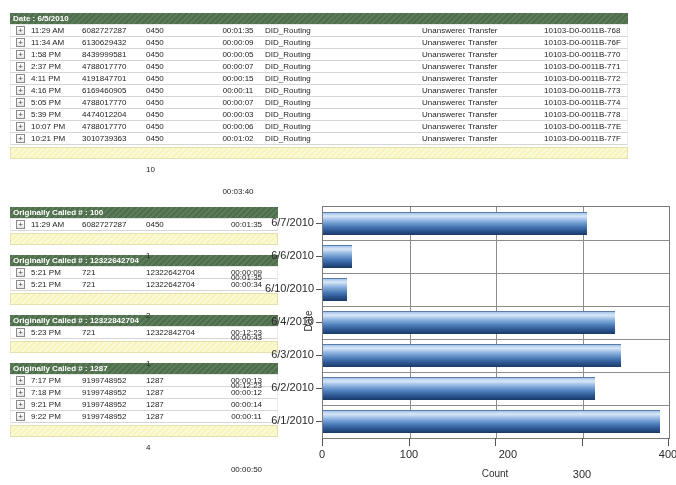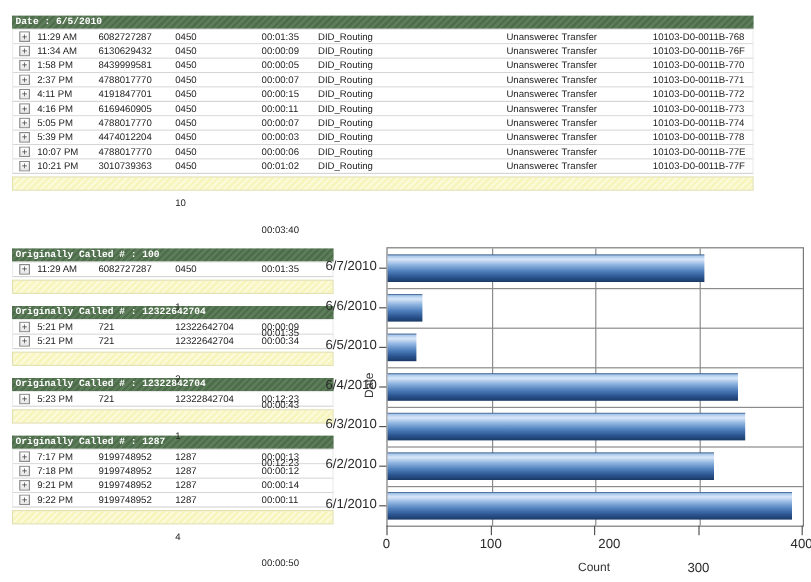--- a/index.html
+++ b/index.html
@@ -10,24 +10,24 @@
   }
   
   .toptable{position:absolute;left:10px;top:13px;width:618px;}
   .groups{position:absolute;left:10px;top:207px;width:268px;}
   .grid10{display:grid;grid-template-columns:17px 51px 64px 75px 44px 62px 95px 46px 76px 88px;}
   .grid5{display:grid;grid-template-columns:17px 51px 64px 75px 61px;}
   .hdr{height:13px;align-items:center;border:1px solid #b5b5b5;border-bottom:1px solid #9e9e9e;box-sizing:border-box;background:linear-gradient(#ffffff,#d2d2d2);}
   .hc{font-style:italic;color:#3a3a3a;border-right:1px solid #c2c2c2;height:100%;display:flex;align-items:center;padding-left:3px;white-space:nowrap;overflow:hidden;box-sizing:border-box;}
   .band{height:11px;line-height:11px;color:#ffffff;font-weight:bold;padding-left:3px;white-space:nowrap;overflow:hidden;
     background:repeating-linear-gradient(135deg,#4e6d4b 0px,#4e6d4b 2px,#5d7d5a 2px,#5d7d5a 4px);
-    border-bottom:1px solid #e8e8e8;font-family:Liberation Mono, monospace;}
+    border-bottom:1px solid #e8e8e8;}
   .datarow{height:12px;align-items:center;background:#ffffff;border-bottom:1px solid #d6d6d6;border-left:1px solid #ececec;border-right:1px solid #ececec;box-sizing:border-box;}
   .c{padding-left:3px;white-space:nowrap;overflow:hidden;}
-  .c.right{text-align:left;padding-right:4px;padding-left:0;}
+  .c.right{text-align:center;padding-right:4px;padding-left:0;}
   .sum{height:12px;align-items:center;margin-top:2px;border:1px solid #e3e1b0;box-sizing:border-box;
     background:repeating-linear-gradient(135deg,#f7f5bc 0px,#f7f5bc 2px,#fbfad8 2px,#fbfad8 4px);}
   .sum .total{font-weight:normal;margin-top:43px;}
   .exp{width:9px;height:9px;margin-left:2px;box-sizing:border-box;border:1px solid #8a8a8a;background:linear-gradient(#ffffff,#e6e6e6);
     font-size:8px;line-height:7px;text-align:center;color:#444;cursor:pointer;}
   .section{margin-bottom:10px;}
   
   .chart{position:absolute;left:260px;top:200px;width:416px;height:285px;font-size:11px;color:#2a2a2a;}
   .plot{position:absolute;left:62px;top:6px;width:346px;height:231px;border:1px solid #7a7a7a;background:#ffffff;box-sizing:content-box;}
   .gl-v{position:absolute;top:0;width:1px;height:100%;background:#8c8c8c;}
@@ -329,21 +329,21 @@
       <div class="bar" title="6/4/2010: 338" style="top: 104px; width: 292px;"></div>
       <div class="bar" title="6/3/2010: 345" style="top: 137px; width: 298px;"></div>
       <div class="bar" title="6/2/2010: 315" style="top: 170px; width: 272px;"></div>
       <div class="bar" title="6/1/2010: 390" style="top: 203px; width: 337px;"></div>
     </div>
   <div id="chart-labels">
       <div class="cat" style="top: 16px;">6/7/2010</div>
       <div class="cat-tick" style="top: 23px;"></div>
       <div class="cat" style="top: 49px;">6/6/2010</div>
       <div class="cat-tick" style="top: 56px;"></div>
-      <div class="cat" style="top: 82px;">6/5/2010</div>
+      <div class="cat" style="top: 82px;">6/10/2010</div>
       <div class="cat-tick" style="top: 89px;"></div>
       <div class="cat" style="top: 115px;">6/4/2010</div>
       <div class="cat-tick" style="top: 122px;"></div>
       <div class="cat" style="top: 148px;">6/3/2010</div>
       <div class="cat-tick" style="top: 155px;"></div>
       <div class="cat" style="top: 181px;">6/2/2010</div>
       <div class="cat-tick" style="top: 188px;"></div>
       <div class="cat" style="top: 214px;">6/1/2010</div>
       <div class="cat-tick" style="top: 221px;"></div>
       <div class="x-tick" style="left: 62px;"></div>

